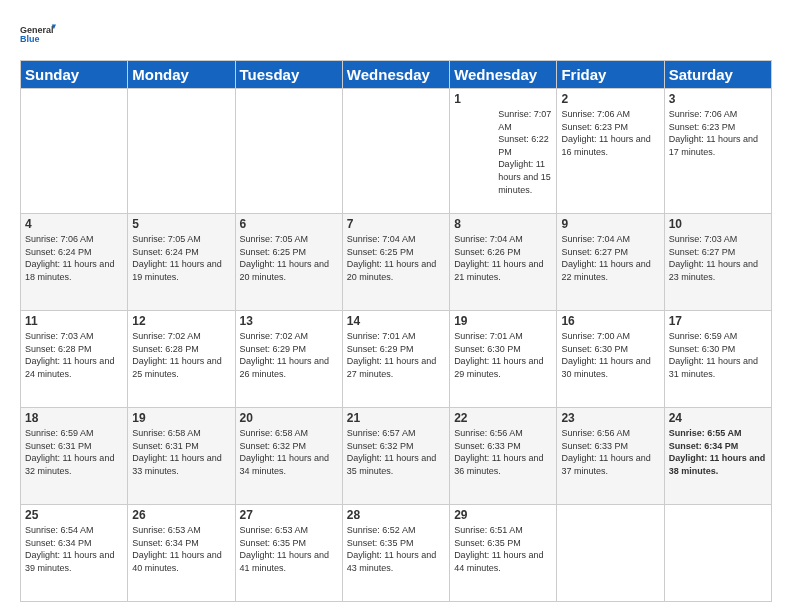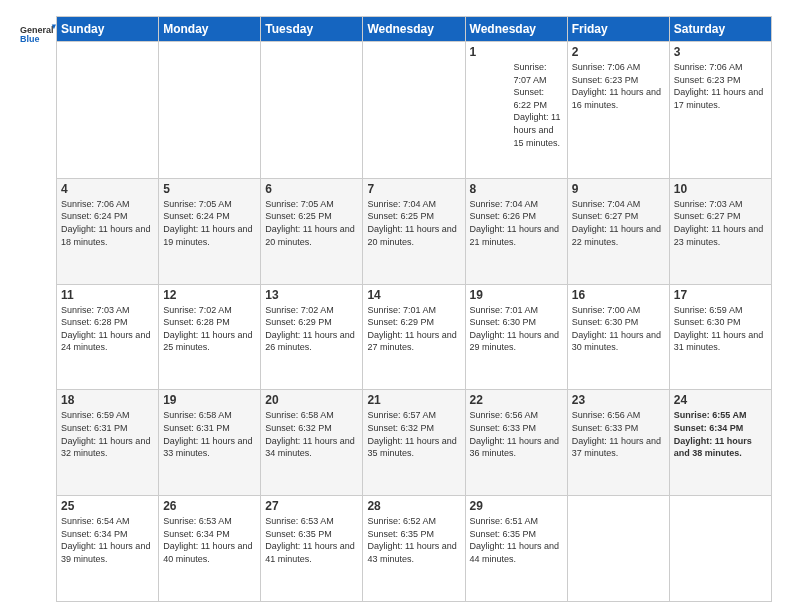--- a/index.html
+++ b/index.html
@@ -8,21 +8,21 @@
       background: #fff;
       width: 792px;
       height: 612px;
       overflow: hidden;
     }
     .page {
       width: 792px;
       height: 612px;
       padding: 16px 20px 10px 20px;
       display: flex;
-      flex-direction: row;
+      flex-direction: column;
     }
     .header {
       display: flex;
       justify-content: space-between;
       align-items: flex-start;
       margin-bottom: 8px;
     }
     .logo {
       display: flex;
       align-items: center;
@@ -42,21 +42,21 @@
       color: #555;
     }
     table {
       width: 100%;
       border-collapse: collapse;
       flex: 1;
     }
     thead tr th {
       background: #1565c0;
       color: #fff;
-      font-size: 12px;
+      font-size: 15px;
       font-weight: bold;
       padding: 5px 4px;
       text-align: left;
       border: 1px solid #ccc;
     }
     tbody tr td {
       border: 1px solid #ccc;
       vertical-align: top;
       padding: 3px 4px;
       font-size: 9.5px;

